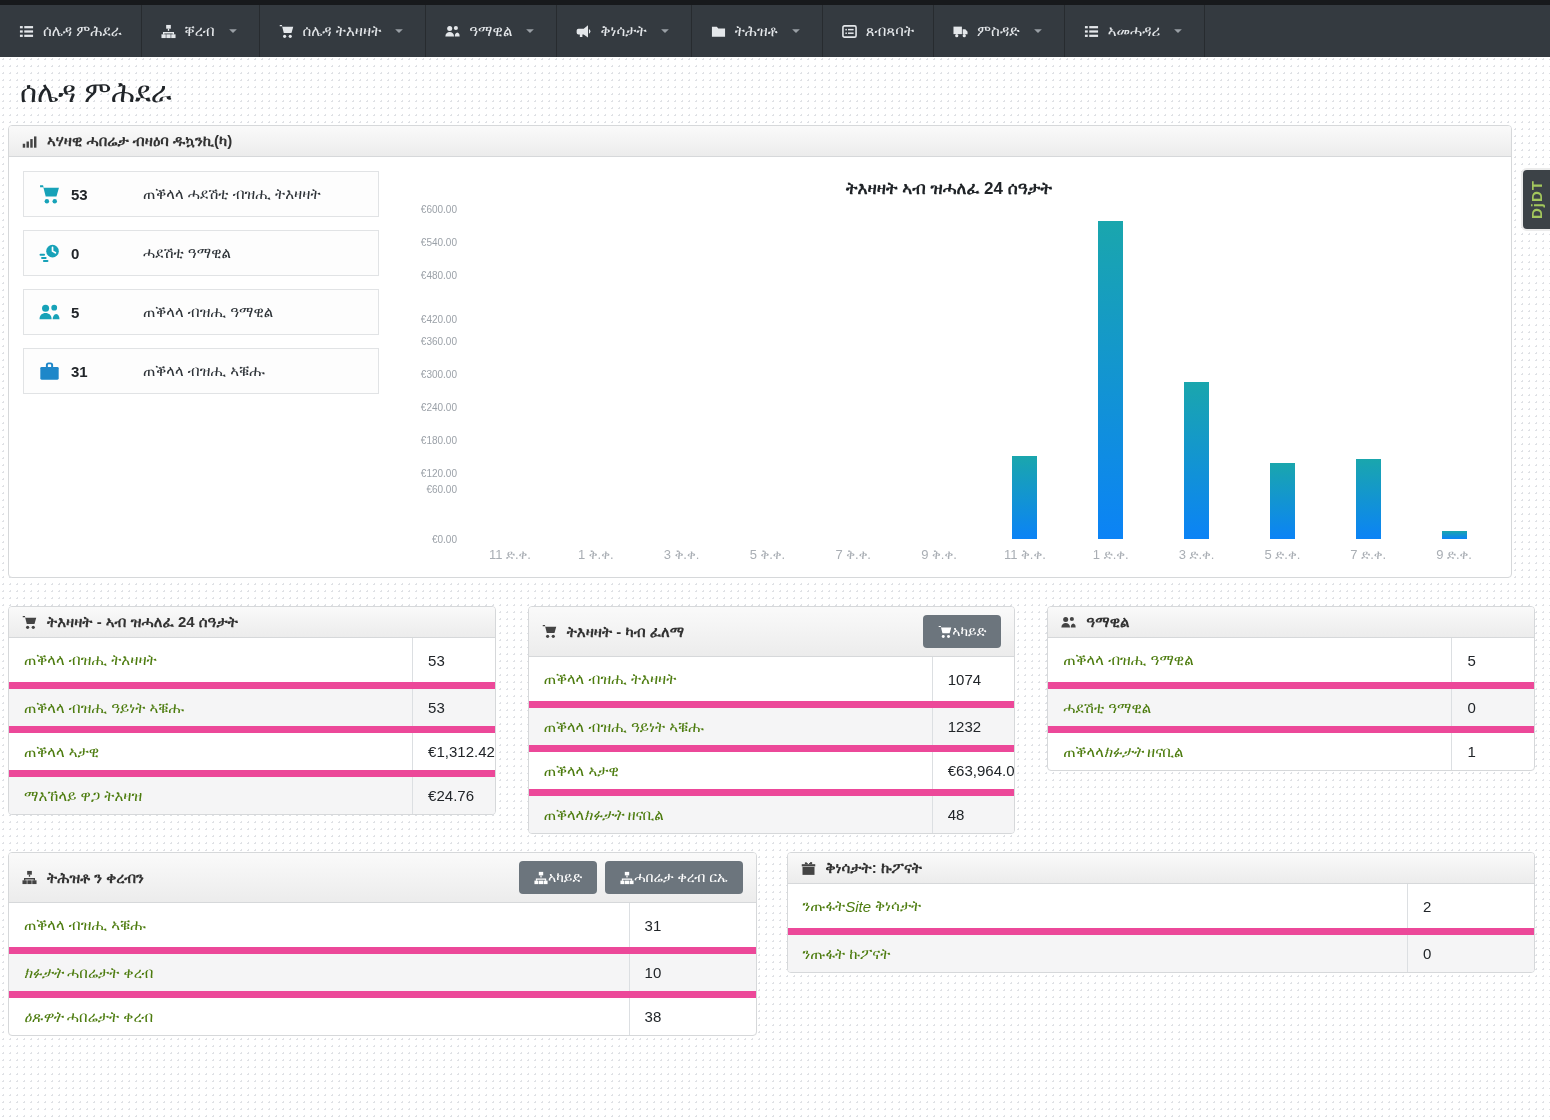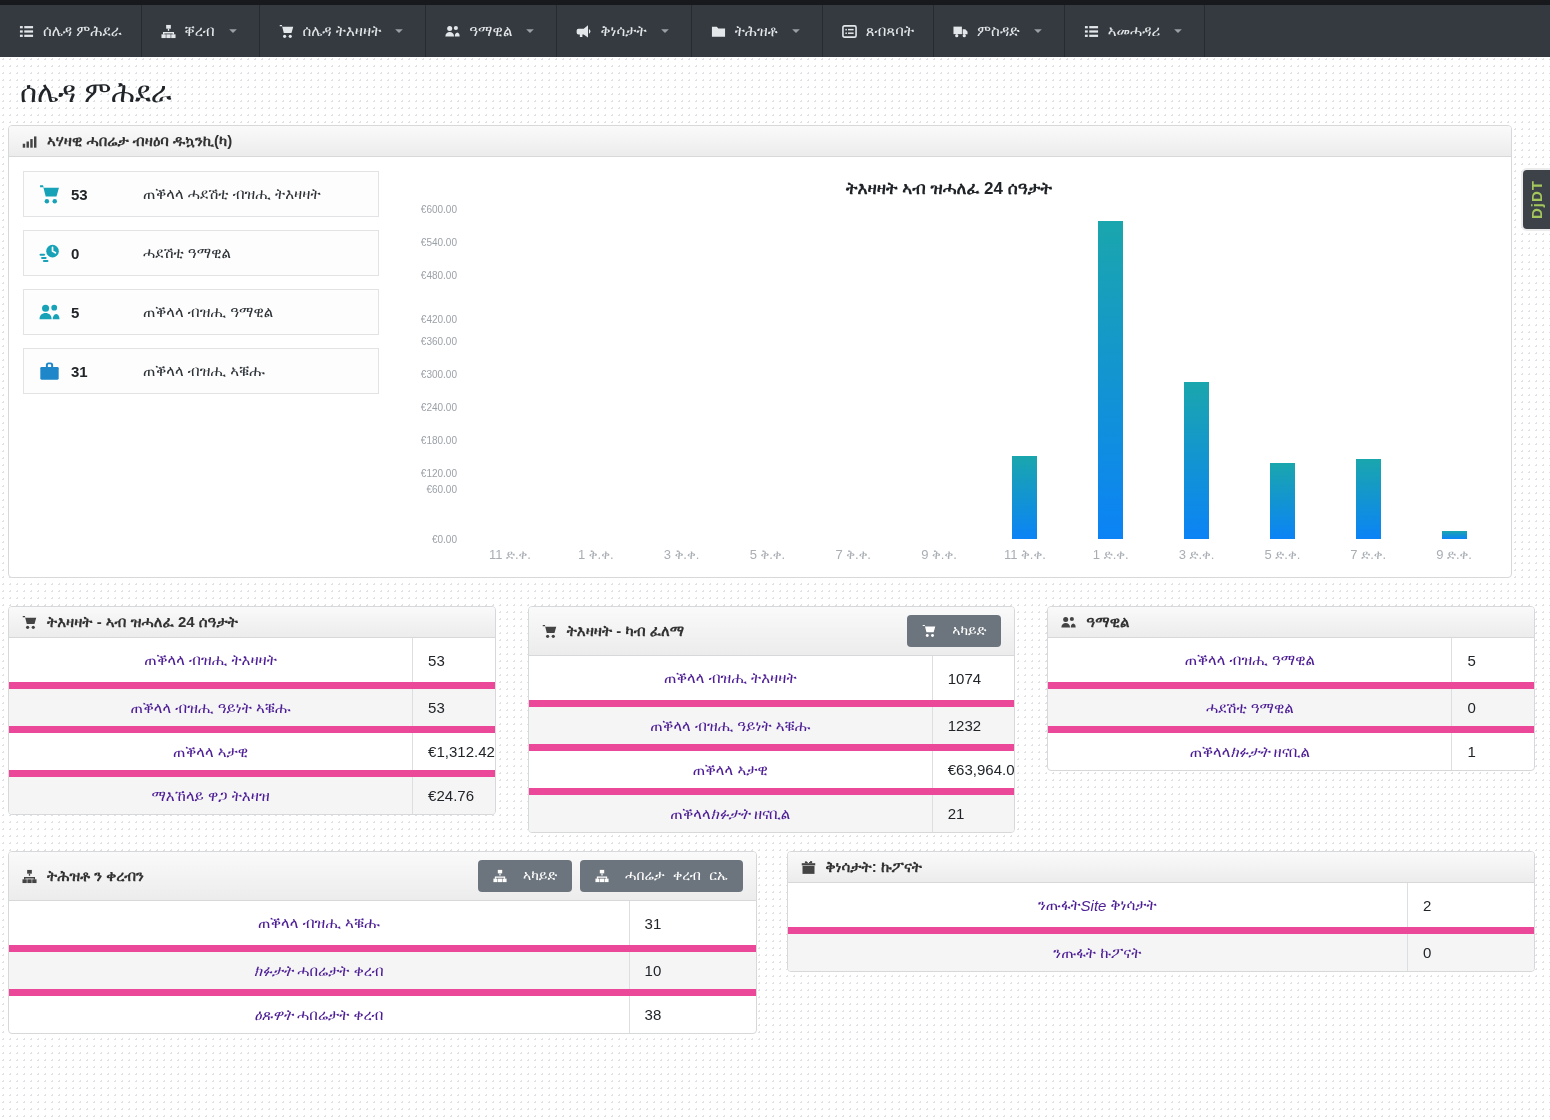--- a/index.html
+++ b/index.html
@@ -37,23 +37,23 @@
   .card-header {
     display: flex; align-items: center; gap: 10px;
     padding: 5px 13px; min-height: 31px;
     background: linear-gradient(#fafafa, #ececec);
     border-bottom: 1px solid #d6d8da;
     font-size: 15px; font-weight: 600; color: #333;
   }
   .card-header .hdr-icon { color: #444; }
   .hdr-btns { margin-left: auto; display: flex; gap: 8px; padding: 3px 0; }
   .btn {
-    display: flex; align-items: center; gap: 16px;
+    display: flex; align-items: center; gap: 0;
     background: #6c757d; color: #fff; border: none; border-radius: 4px;
-    padding: 8px 15px; font-size: 14px; font-family: Liberation Mono, monospace; cursor: pointer;
+    padding: 8px 15px; font-size: 14px; font-family: Liberation Sans, sans-serif; cursor: pointer;
   }
 
   
   .main-panel { margin: 0 38px 0 8px; }
   .panel-body { display: flex; padding: 14px; }
   .stats-col { width: 356px; display: flex; flex-direction: column; gap: 13px; }
   .stat-box {
     height: 46px; background: #fdfdfd; border: 1px solid #e1e3e5;
     display: flex; align-items: center; padding: 0 15px; font-size: 15px;
   }
@@ -76,21 +76,21 @@
   .x-axis { display: flex; margin-left: 66px; margin-top: 8px; }
   .xlab { flex: 1; text-align: center; color: #a9aeb4; font-size: 13px; white-space: nowrap; }
 
   
   .tables-row1 { display: flex; align-items: flex-start; gap: 32px; margin: 28px 15px 0 8px; }
   .tables-row2 { display: flex; align-items: flex-start; gap: 30px; margin: 18px 15px 0 8px; }
   .tables-row1 .card, .tables-row2 .card { flex: 1; }
   .trow { display: flex; align-items: stretch; min-height: 44px; font-size: 15px; }
   .trow:nth-child(odd) { background: #f5f5f6; }
   .trow + .trow { border-top: 7px solid #ec4899; }
-  .cell-label { flex: 1; display: flex; align-items: center; padding: 7px 15px; color: #4c1d95; justify-content: center; }
+  .cell-label { flex: 1; display: flex; align-items: center; padding: 7px 15px; color: #4d7c0f; }
   .cell-label em { font-style: italic; margin: 0 4px 0 0; }
   .cell-value {
     width: 17%; border-left: 1px solid #dcdfe2;
     display: flex; align-items: center; padding: 0 15px; color: #212529;
   }
 
   
   .djdt-handle {
     position: absolute; top: 168px; right: 0; z-index: 50;
     background: #3c4247; color: #a3c75d;
@@ -413,21 +413,21 @@
           <span>ጠቕላላ ኣታዊ</span>
         </div>
         <div class="cell-value">€63,964.01</div>
       </div>
       <div class="trow">
         <div class="cell-label">
           <span>ጠቕላላ </span>
           <em>ክፉታት</em>
           <span> ዘናቢል</span>
         </div>
-        <div class="cell-value">21</div>
+        <div class="cell-value">48</div>
       </div>
     </section>
     <section class="card">
       <div class="card-header">
         <span class="hdr-icon">
           <svg class="" width="15" height="15" viewBox="0 0 16 16" fill="currentColor">
             <circle cx="5" cy="4.8" r="2.7"></circle>
             <circle cx="11.6" cy="4.3" r="2.2"></circle>
             <path d="M.4 13.2c0-3.1 2-4.8 4.6-4.8s4.6 1.7 4.6 4.8z"></path>
             <path d="M10.4 13.2c.1-2.3 1-3.9 2.7-4.1 1.7.2 2.5 1.8 2.5 4.1z"></path>

